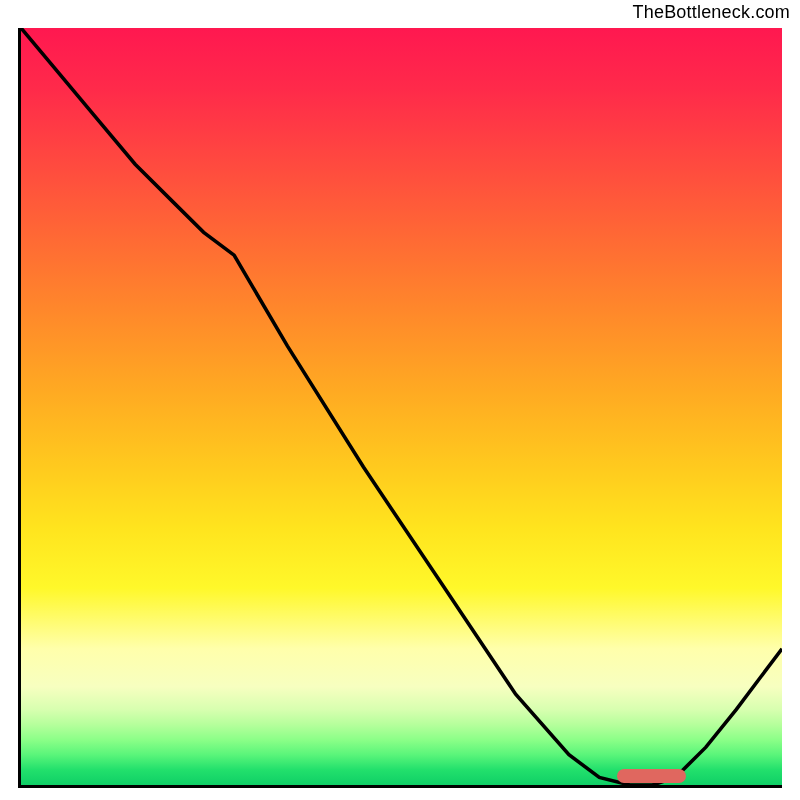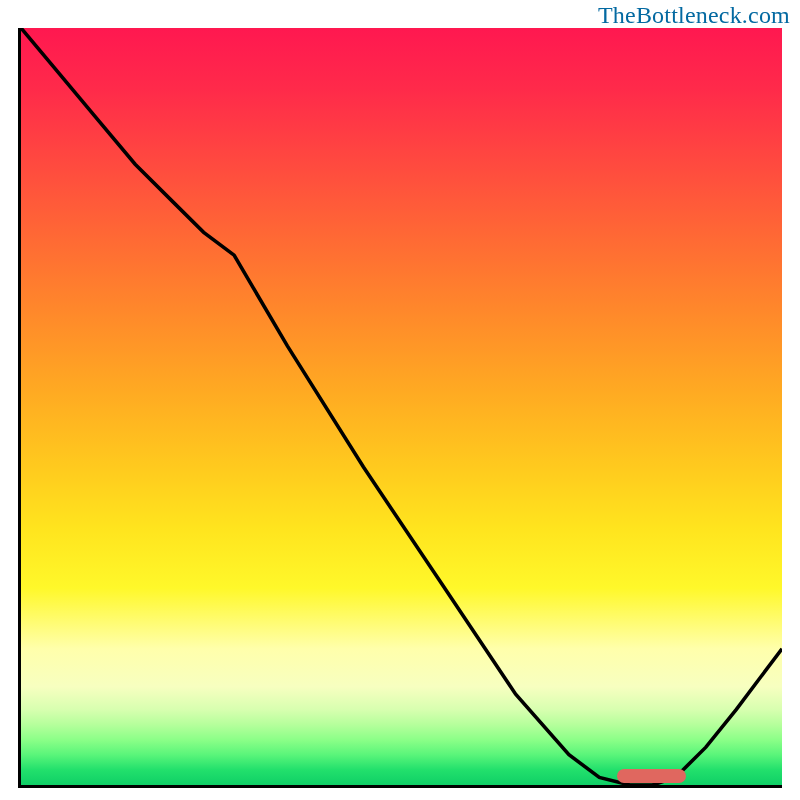--- a/index.html
+++ b/index.html
@@ -6,23 +6,23 @@
   html, body { width: 800px; height: 800px; overflow: hidden; background: #fff; }
   .wrap {
     position: relative;
     width: 800px;
     height: 800px;
   }
   .attribution {
     position: absolute;
     top: 2px;
     right: 10px;
-    font-family: Liberation Serif, serif;
-    font-size: 24px;
-    color: #0369a1;
+    font-family: Liberation Sans, sans-serif;
+    font-size: 18px;
+    color: #000000;
     font-weight: 400;
     letter-spacing: 0.2px;
   }
   .plot {
     position: absolute;
     left: 18px;
     top: 28px;
     width: 764px;
     height: 760px;
     border: 3px solid #000;

